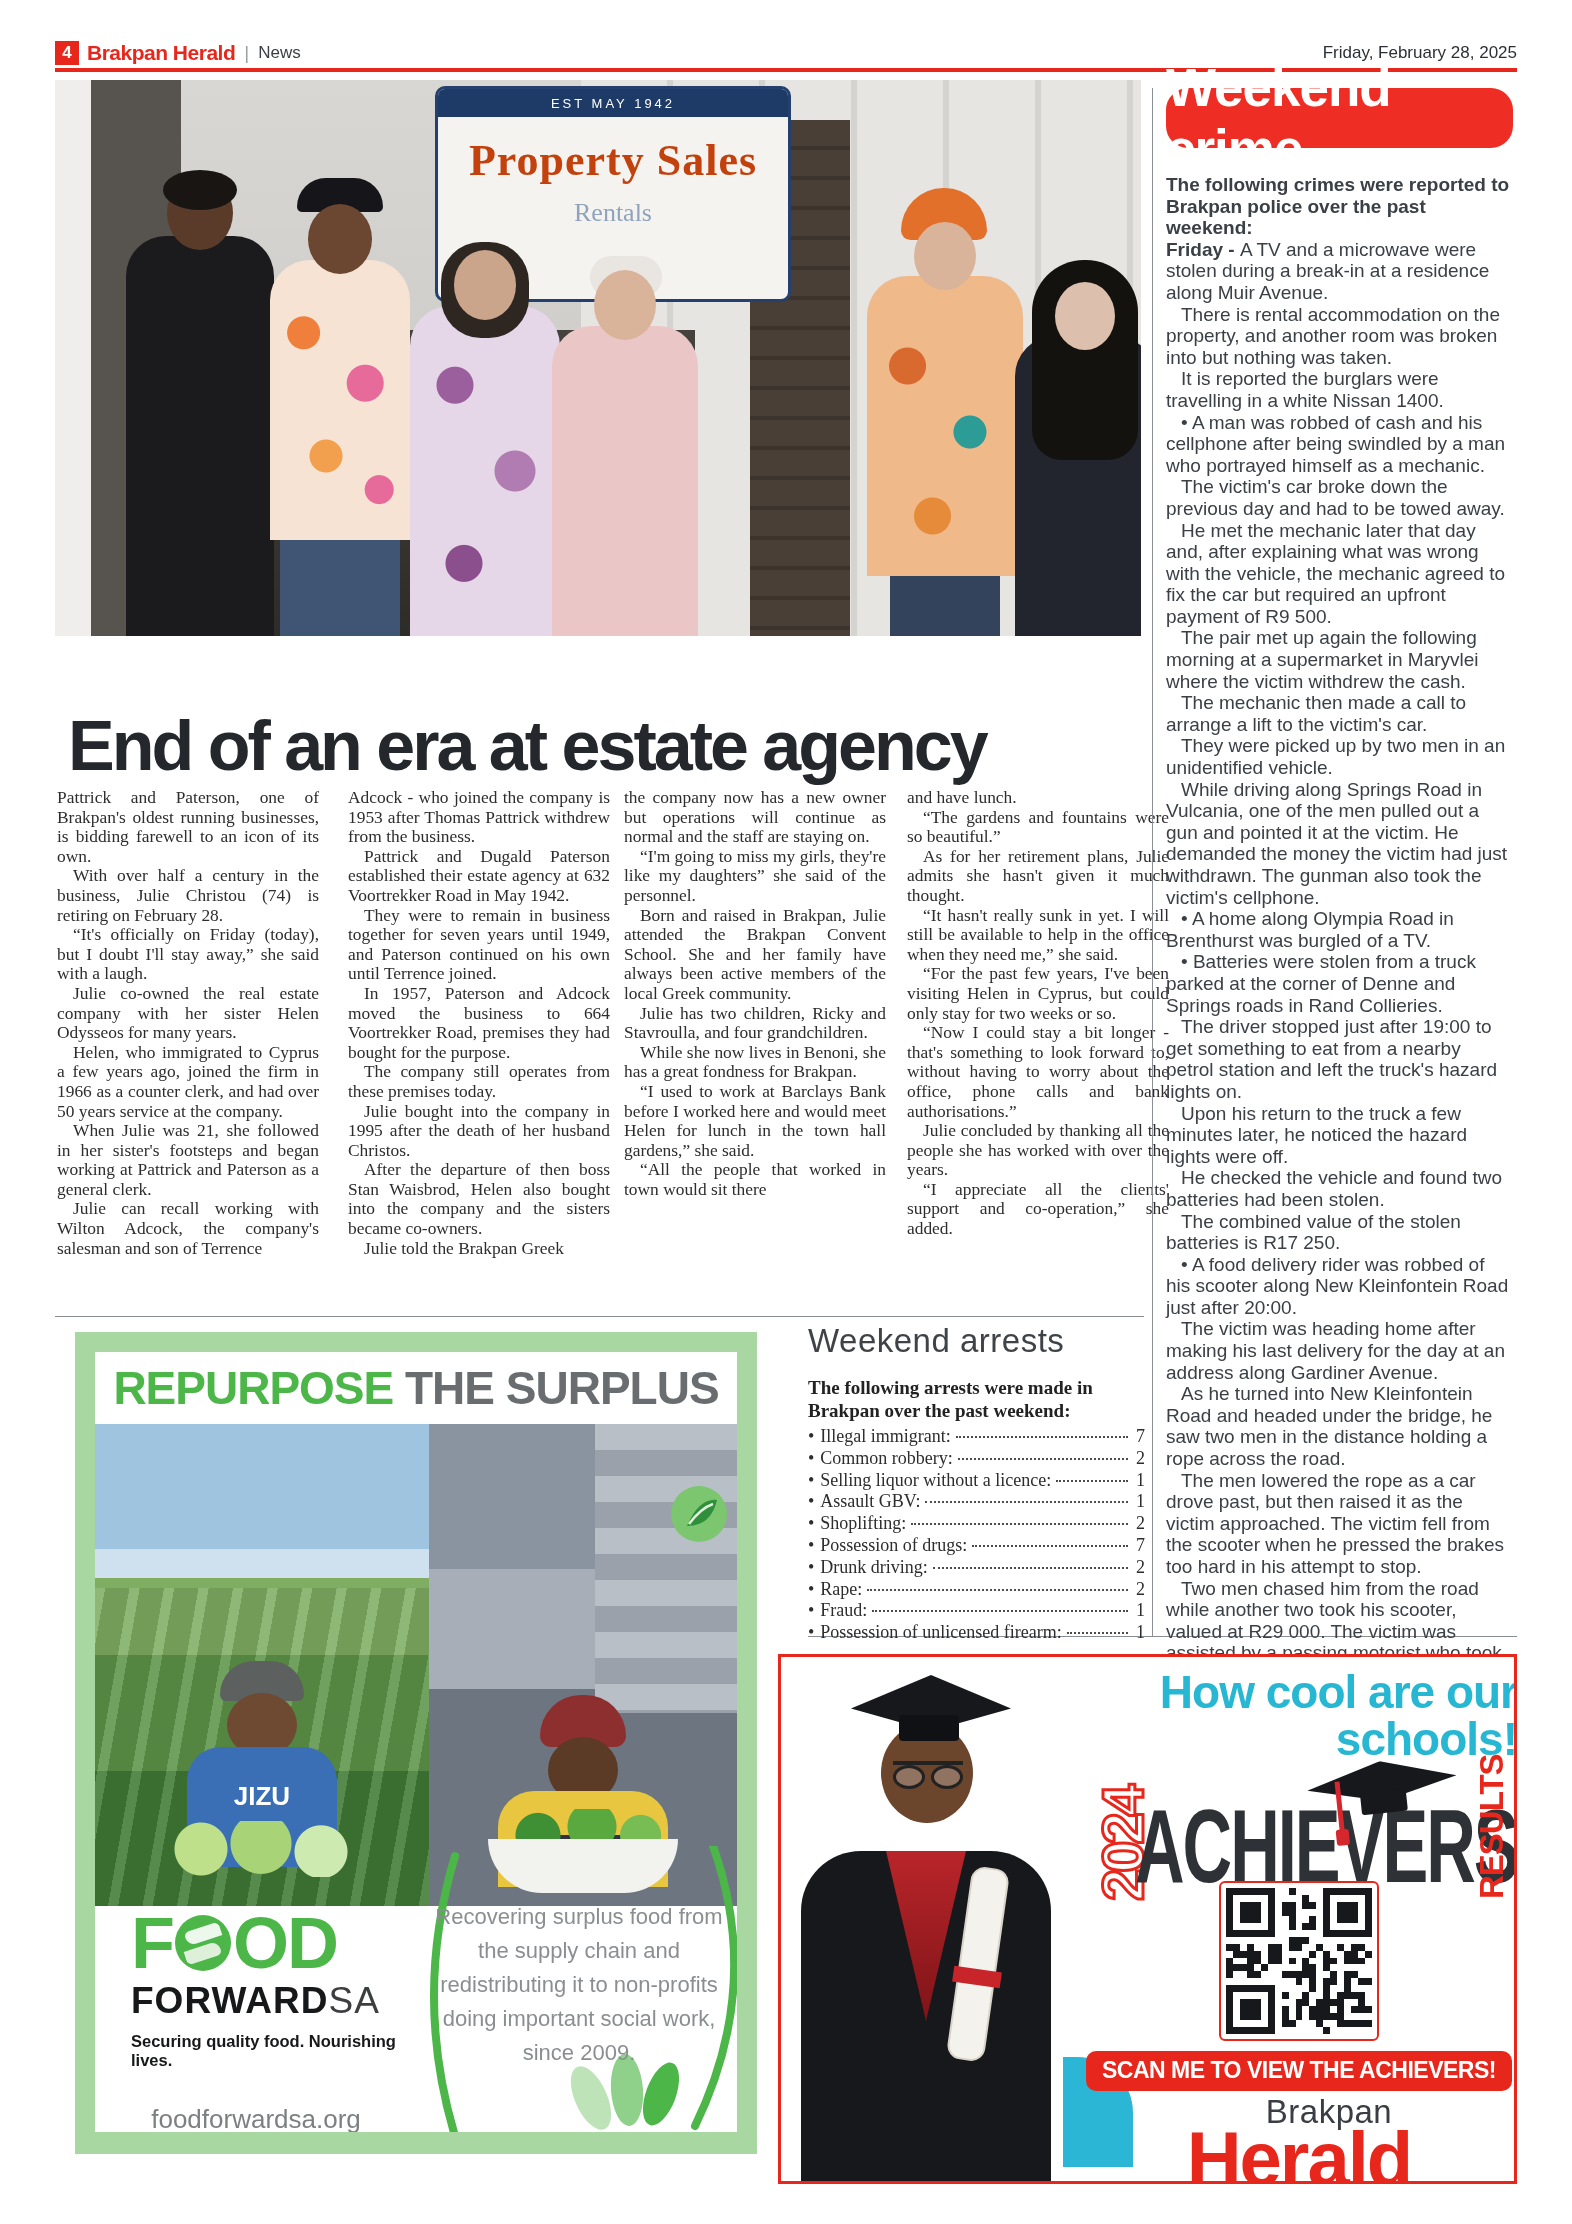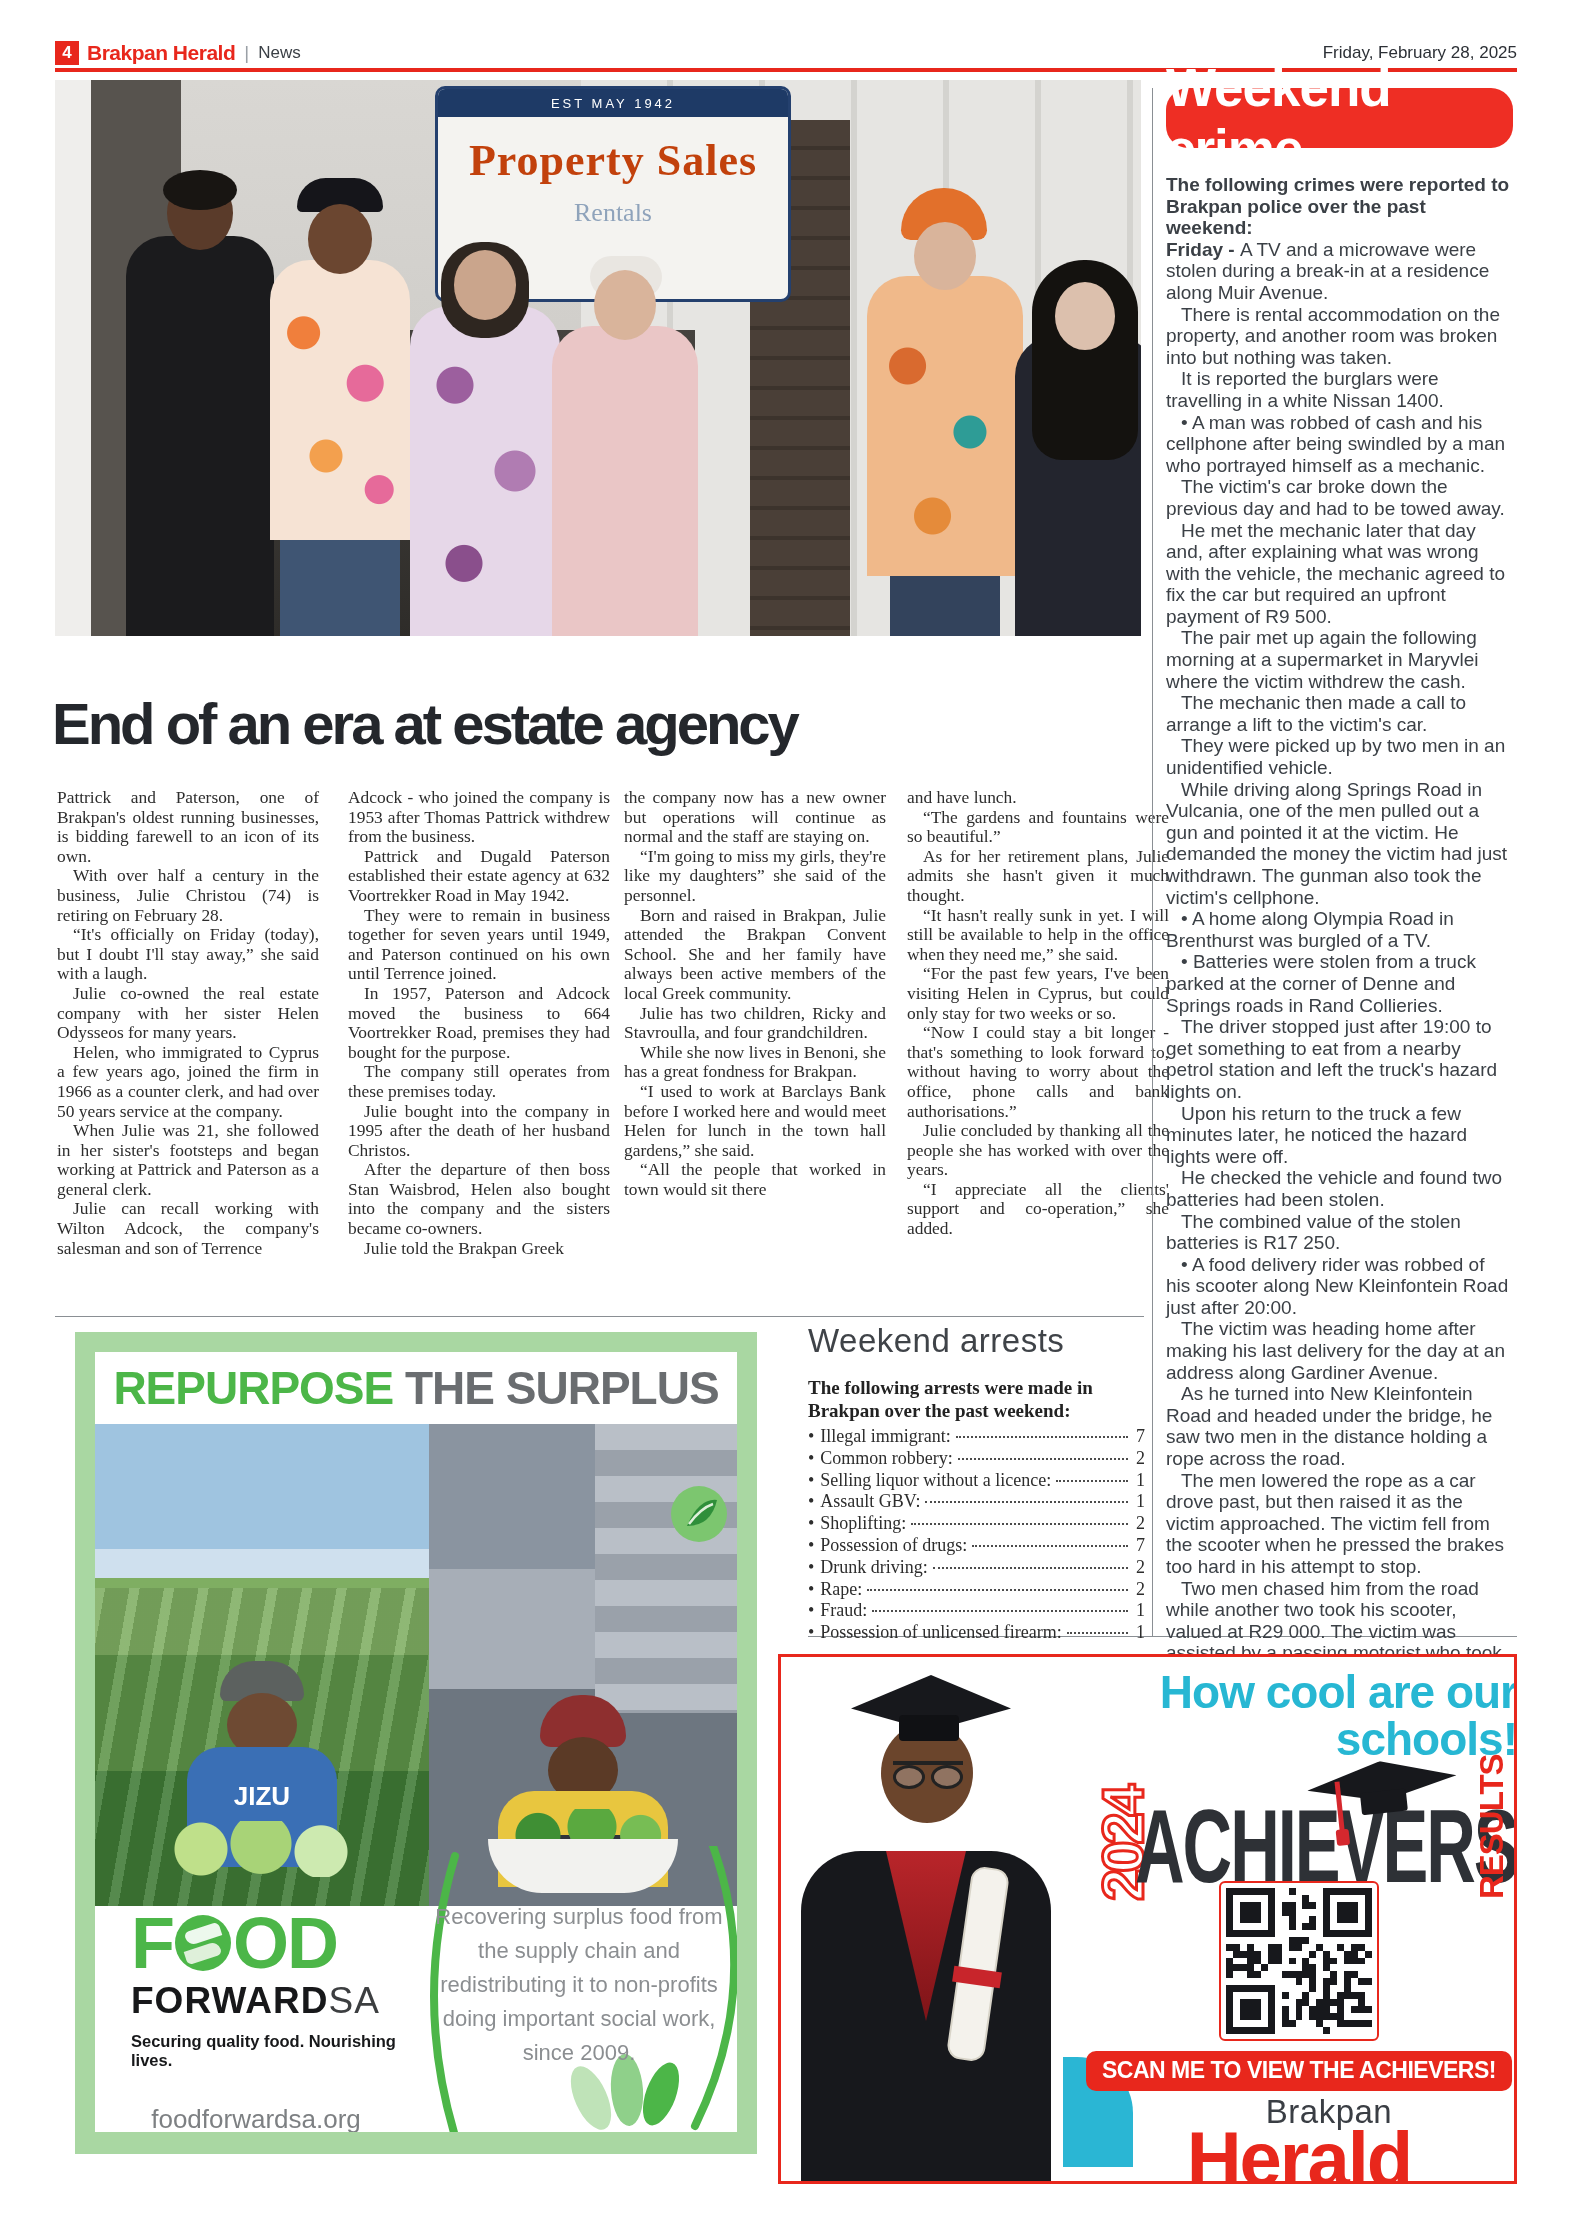--- a/index.html
+++ b/index.html
@@ -33,22 +33,22 @@
   .sign .main{color:#c2410c;font-family:"Liberation Serif",serif;font-size:44px;font-weight:bold;
         margin-top:18px;letter-spacing:1px;}
   .sign .sub{color:#8fa3bb;font-family:"Liberation Serif",serif;font-size:26px;margin-top:12px;}
   .fig{position:absolute;bottom:0;}
   .fig .head{position:relative;margin:0 auto;border-radius:50%;}
   .fig .hair{position:absolute;border-radius:50%;}
   .fig .torso{margin:-14px auto 0;border-radius:40px 40px 0 0;}
 
   
   .caption{position:absolute;left:55px;top:642px;width:1086px;font-size:16.5px;line-height:21px;color:#34383d;}
-  .headline{position:absolute;left:52px;top:690px;width:1100px;margin:0;
-            font-size:58px;font-weight:800;letter-spacing:-3px;color:#24272c;white-space:nowrap;}
+  .headline{position:absolute;left:52px;top:690px;width:1100px;margin:16px;
+            font-size:70px;font-weight:800;letter-spacing:-3px;color:#24272c;white-space:nowrap;}
 
   
   .article{position:absolute;left:57px;top:788px;width:1090px;height:530px;
            font-family:"Liberation Serif",serif;font-size:17.4px;line-height:19.6px;color:#2d2d2d;}
   .article .col{position:absolute;top:0;width:262px;text-align:justify;}
   .article p{margin:0;}
   .article p.ind{text-indent:16px;}
 
   .hrule1{position:absolute;left:55px;top:1316px;width:1089px;height:1px;background:#8a8f94;}
   .vrule{position:absolute;left:1152px;top:88px;width:1px;height:1548px;background:#8a8f94;}

